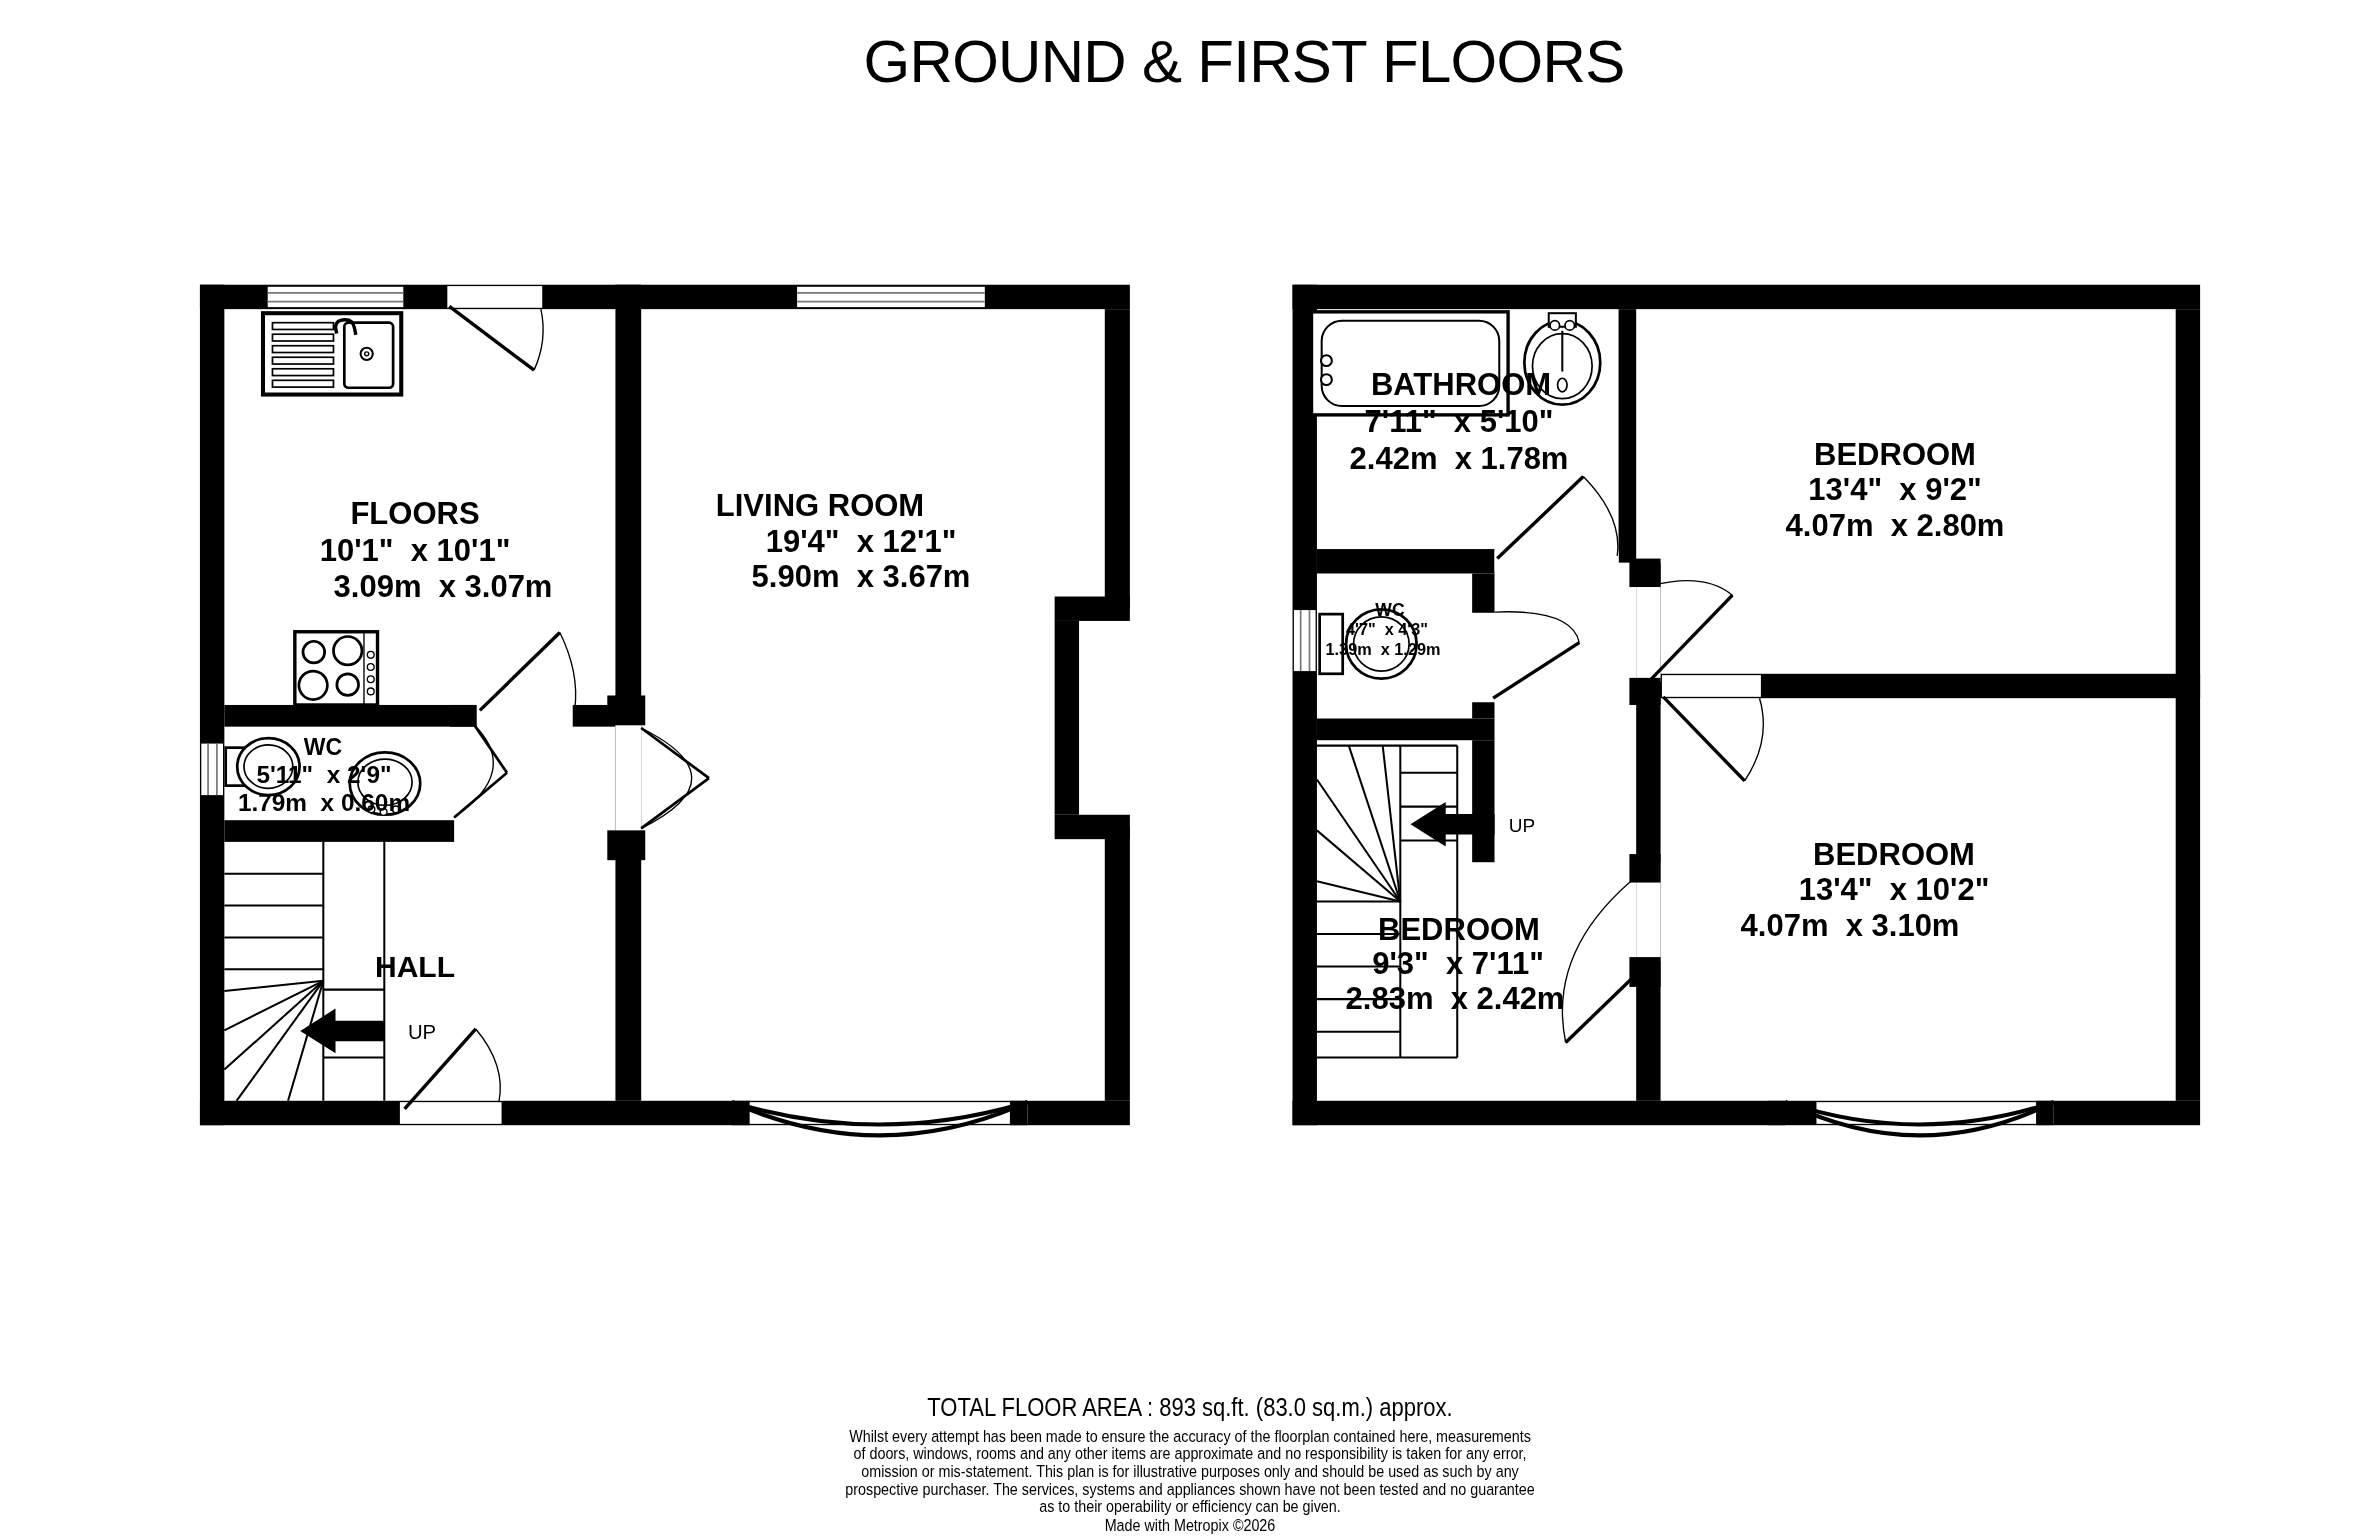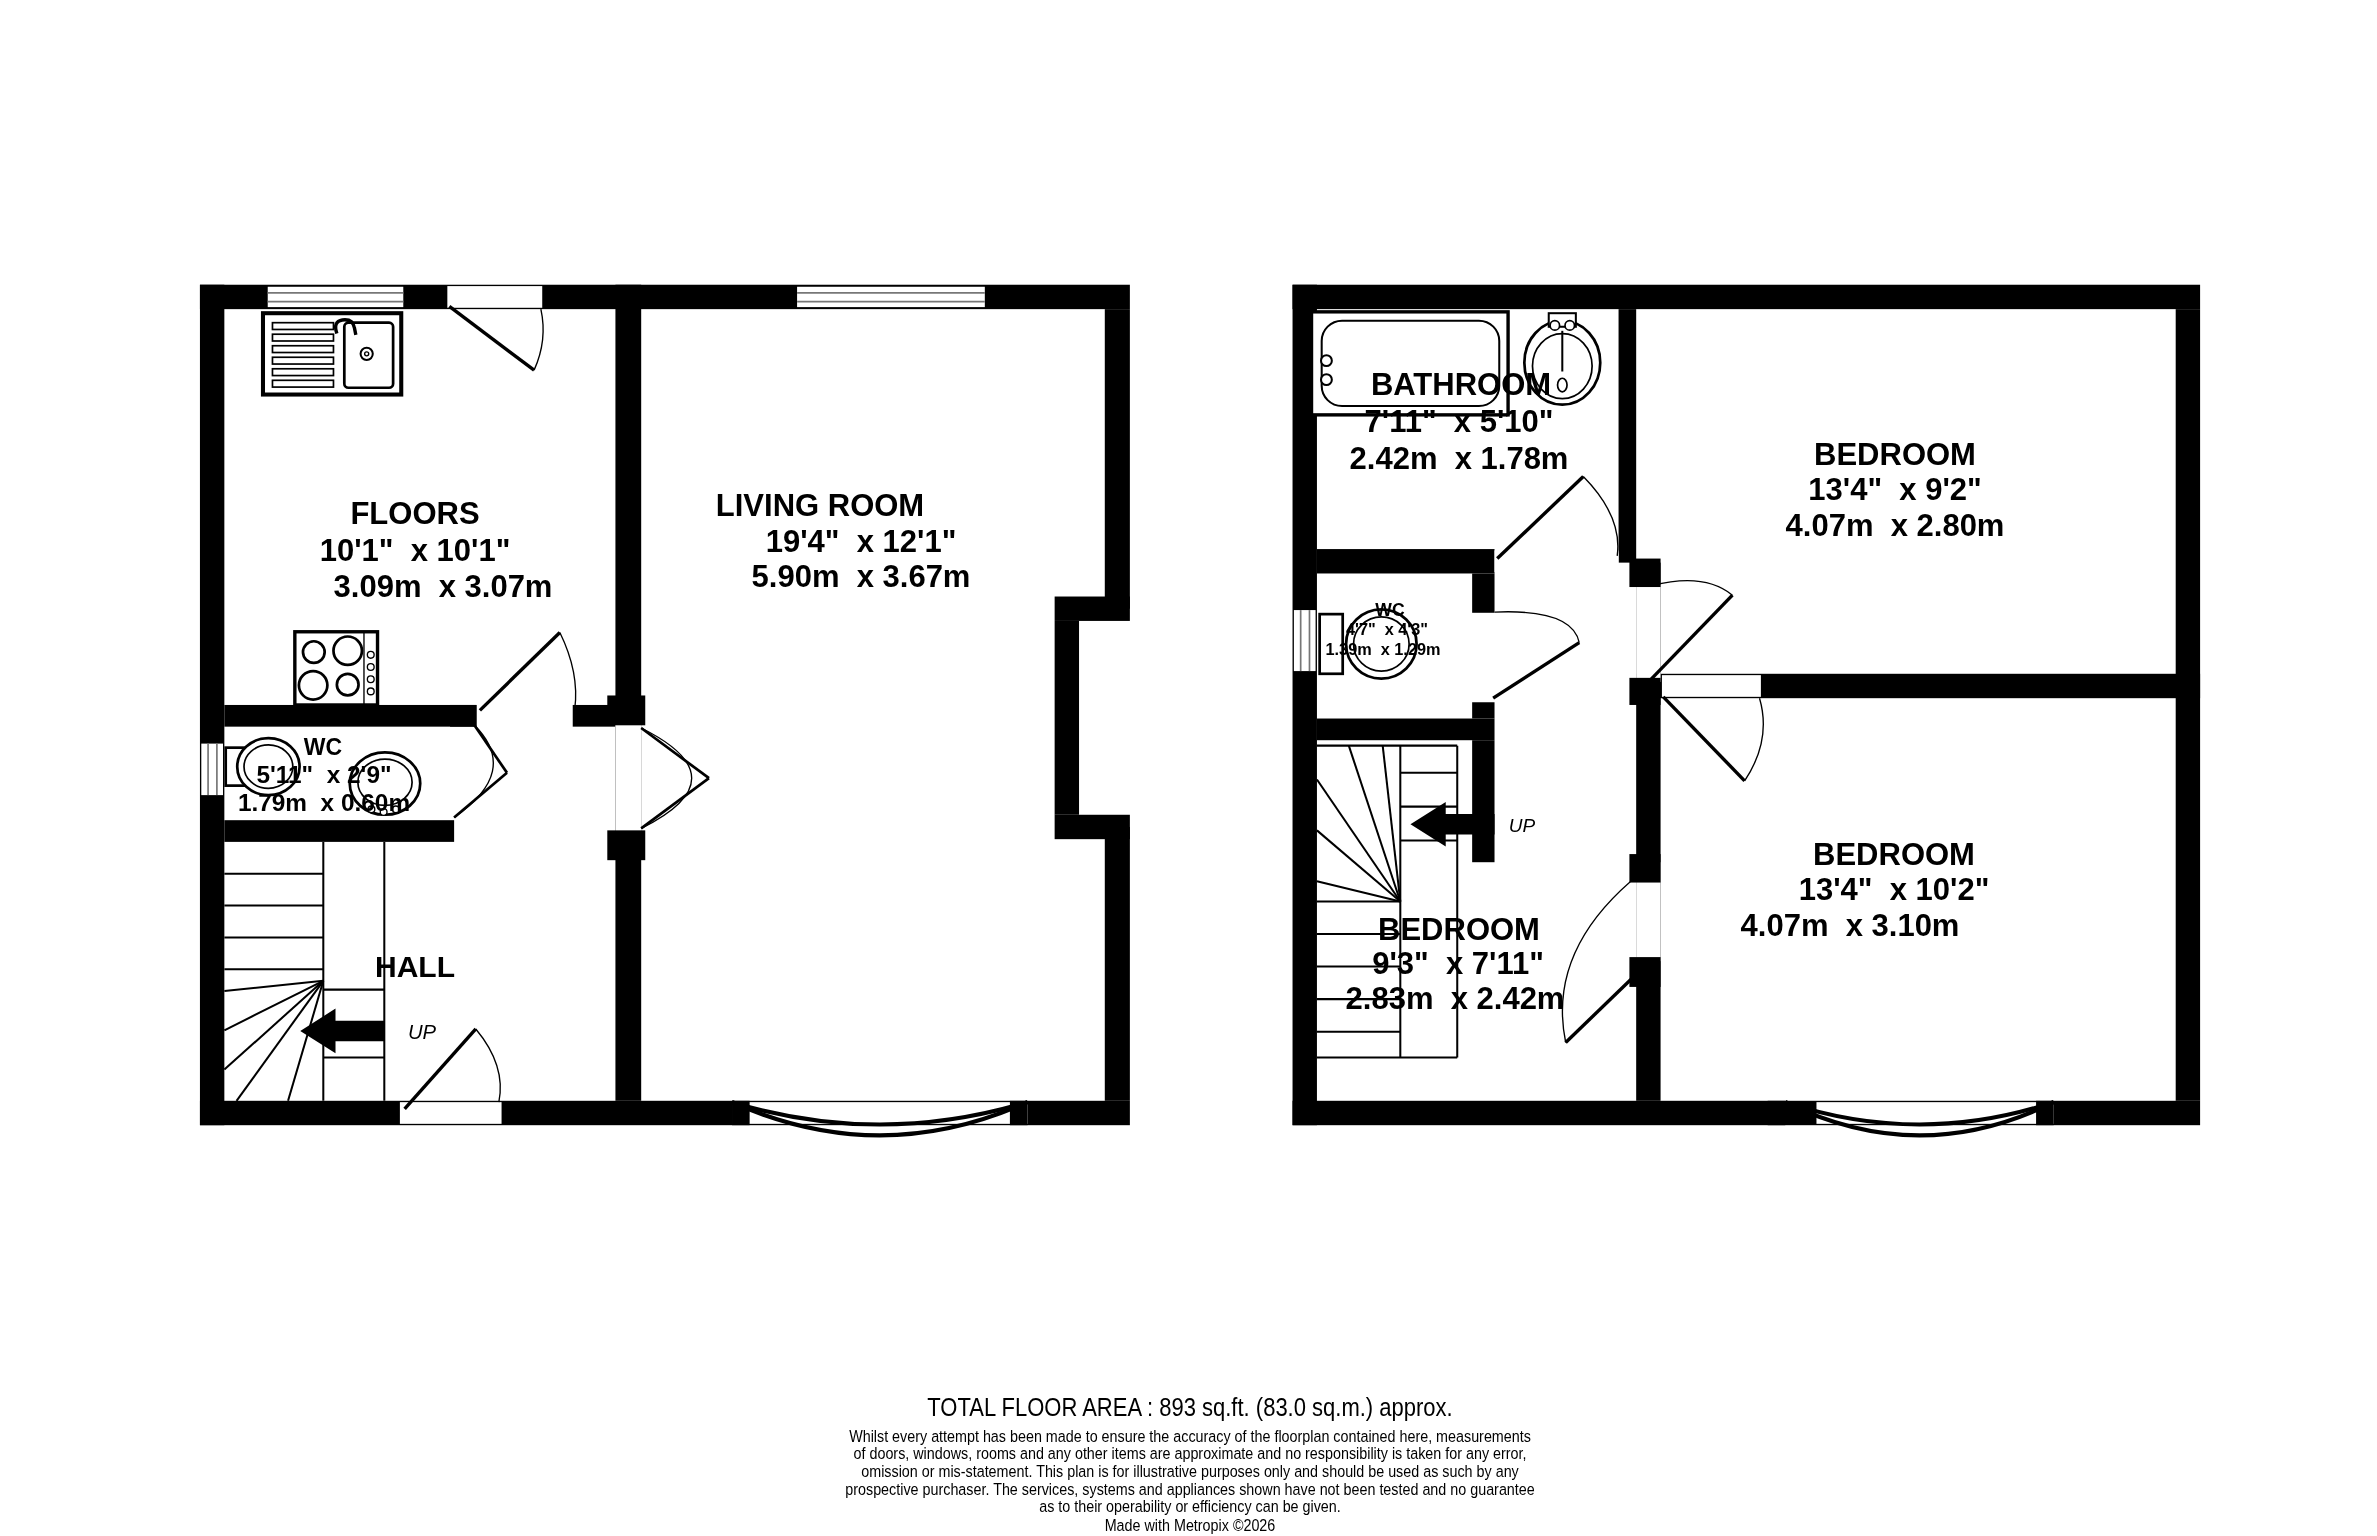--- a/index.html
+++ b/index.html
@@ -1,21 +1,21 @@
 <!DOCTYPE html>
 <html style="font-size:11px"><head>
 <meta charset="utf-8">
 <style>
   html,body{margin:0;padding:0;background:#fff;}
   #page{position:relative;width:2377px;height:1536px;background:#fff;overflow:hidden;
         font-family:"Liberation Sans",sans-serif;}
   #plan-svg{position:absolute;left:0;top:0;}
   .lbl{position:absolute;transform:translate(-50%,-50%);color:#000;font-weight:bold;
        white-space:pre;text-align:center;line-height:1;}
-  .reg{font-weight:normal;font-style:italic;}
+  .reg{font-weight:normal;}
   .cond{font-weight:normal;transform:translate(-50%,-50%) scaleX(0.88);}
 </style>
 </head>
 <body>
 
 <div id="page">
 
 <svg id="plan-svg" width="2377" height="1536" viewBox="0 0 3507 2266">
 
   <g>
@@ -255,20 +255,21 @@
     </g>
 
     <g fill="#fff" stroke="#000">
       <rect x="1947" y="906" width="34" height="88" stroke-width="4"></rect>
       <ellipse cx="2038" cy="950" rx="52" ry="51" stroke-width="4"></ellipse>
       <ellipse cx="2038" cy="950" rx="41" ry="40" stroke-width="2.5"></ellipse>
     </g>
   </g>
 </svg>
 
+<div class="lbl" style="left:1244px;top:62px;font-size:60px;font-weight:normal;letter-spacing:-0.7px;">GROUND &amp; FIRST FLOORS</div>
 
 <div class="lbl" style="left:415px;top:513px;font-size:31px;">FLOORS</div>
 <div class="lbl" style="left:415px;top:550px;font-size:31px;">10'1"  x 10'1"</div>
 <div class="lbl" style="left:415px;top:586px;font-size:31px;margin-left:28px;">3.09m  x 3.07m</div>
 
 <div class="lbl" style="left:820px;top:505px;font-size:31px;">LIVING ROOM</div>
 <div class="lbl" style="left:861px;top:541px;font-size:31px;">19'4"  x 12'1"</div>
 <div class="lbl" style="left:861px;top:576px;font-size:31px;">5.90m  x 3.67m</div>
 
 <div class="lbl" style="left:323px;top:747px;font-size:23px;">WC</div>

